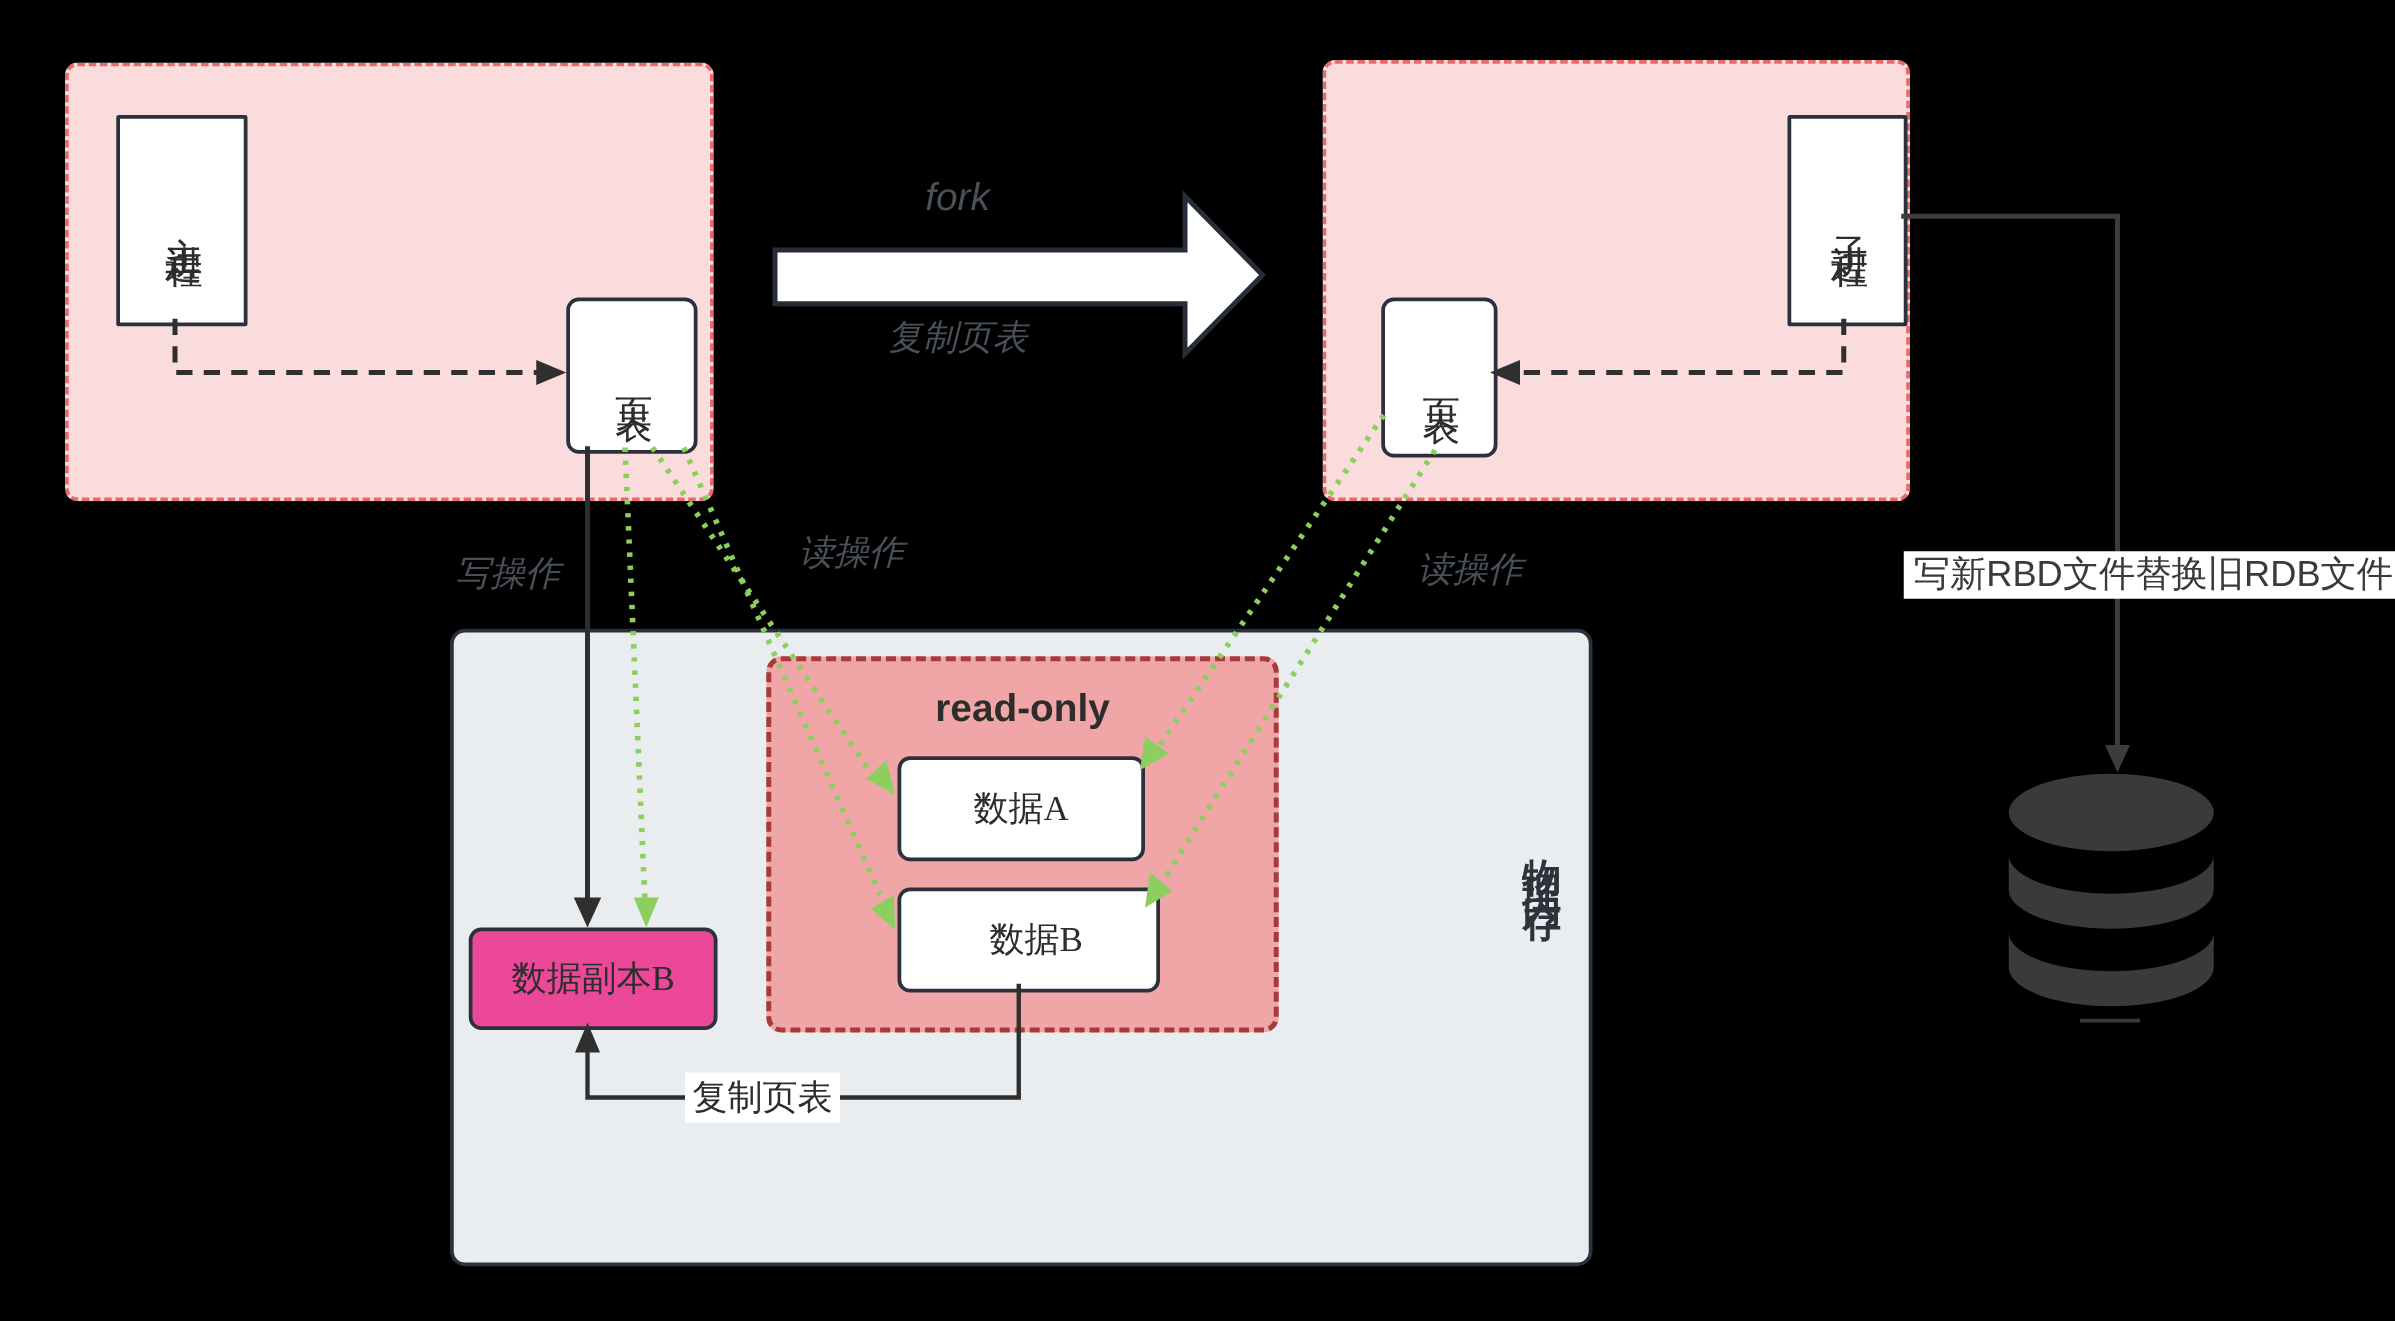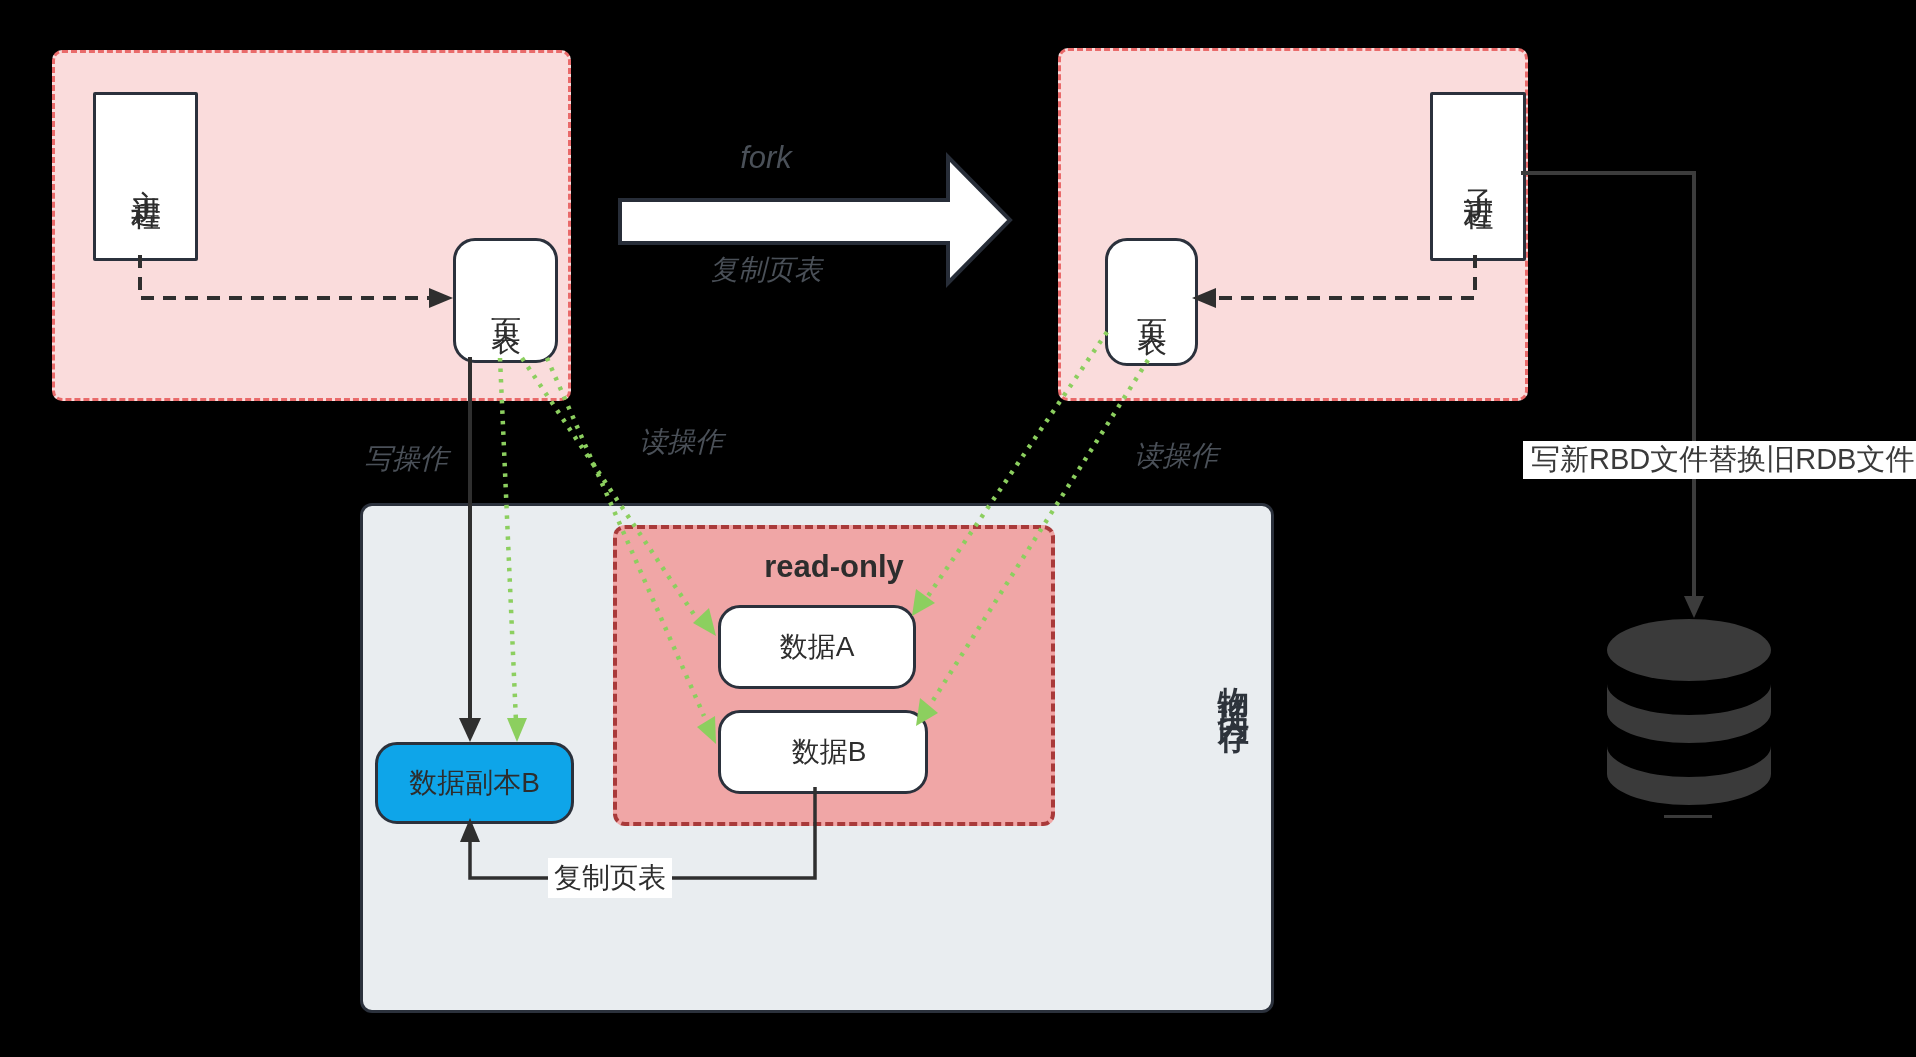--- a/index.html
+++ b/index.html
@@ -7,45 +7,45 @@
   #canvas{position:relative;width:1916px;height:1057px;background:#000000;overflow:hidden;}
 
   
   .region-pink{position:absolute;background:#fadcdc;border:3px dashed #e96a6a;border-radius:10px;}
   .region-readonly{position:absolute;background:#f0a6a6;border:4px dashed #a93a3a;border-radius:12px;z-index:2;}
   .region-memory{position:absolute;background:#e9edf0;border:3px solid #2b313c;border-radius:12px;z-index:1;}
 
   
   .wbox{position:absolute;background:#ffffff;border:3px solid #2b313c;display:flex;align-items:center;justify-content:center;color:#2d2d2d;z-index:3;}
   .sq{border-radius:2px;}
-  .rd{border-radius:22px;}
+  .rd{border-radius:10px;font-family:Liberation Serif, serif;}
   .vtext{writing-mode:vertical-rl;text-orientation:upright;letter-spacing:8px;font-size:30px;}
   .vtext2{writing-mode:vertical-rl;text-orientation:upright;letter-spacing:6px;font-size:30px;}
-  .cream{background:#0ea5e9;}
+  .cream{background:#ec4899;}
 
   
   .muted{position:absolute;color:#4a5058;font-size:28px;text-align:center;z-index:6;font-style:italic;}
   .ro-title{position:absolute;top:20px;left:0;width:100%;text-align:center;font-size:31px;font-weight:bold;color:#2d2d2d;}
   .memory-title{position:absolute;writing-mode:vertical-rl;text-orientation:upright;font-size:31px;font-weight:bold;color:#2d333b;letter-spacing:12px;z-index:2;}
   .white-note{position:absolute;background:#ffffff;color:#3a3a3a;white-space:nowrap;z-index:6;display:flex;align-items:center;justify-content:center;}
 
   svg{position:absolute;left:0;top:0;z-index:4;}
 </style>
 </head>
 <body>
 
 <div id="canvas">
 
   <div class="region-pink" style="left:52px;top:50px;width:513px;height:345px;"></div>
 
   <div class="region-pink" style="left:1058px;top:48px;width:464px;height:347px;"></div>
 
   <div class="region-memory" style="left:360px;top:503px;width:908px;height:504px;"></div>
 
-  <div class="region-readonly" style="left:613px;top:525px;width:402px;height:293px;padding-left:32px;">
+  <div class="region-readonly" style="left:613px;top:525px;width:402px;height:293px;">
     <div class="ro-title">read-only</div>
   </div>
 
   <div class="memory-title" style="left:1212px;top:662px;height:180px;">物理内存</div>
 
   <div class="wbox sq vtext" style="left:93px;top:92px;width:99px;height:163px;">主进程</div>
 
   <div class="wbox rd vtext2" style="left:453px;top:238px;width:99px;height:119px;">页表</div>
 
   <div class="wbox sq vtext" style="left:1430px;top:92px;width:90px;height:163px;">子进程</div>

